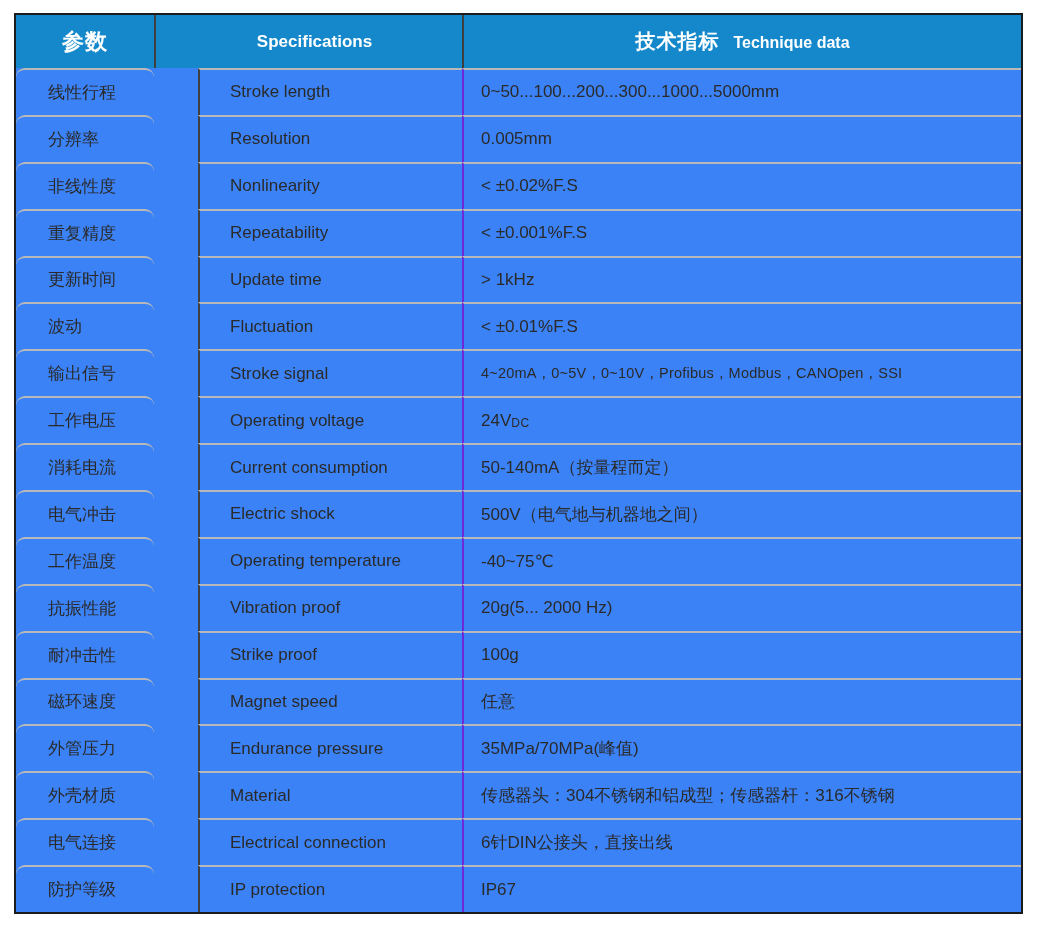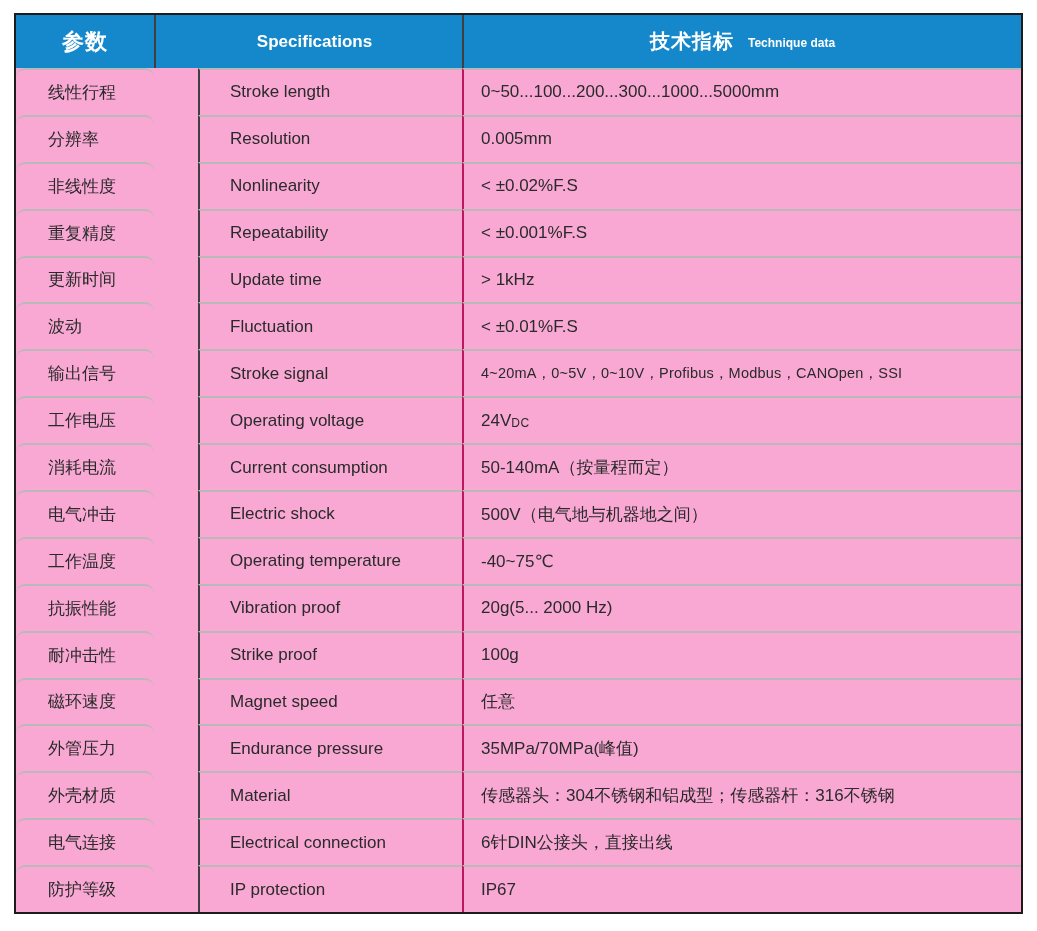--- a/index.html
+++ b/index.html
@@ -9,48 +9,48 @@
     font-family: "Liberation Sans", "DejaVu Sans", sans-serif;
   }
   .spec-table {
     position: absolute;
     left: 14px; top: 13px;
     width: 1009px; height: 901px;
     border: 2px solid #1c1c1c;
     display: grid;
     grid-template-columns: 138px 308px 1fr;
     grid-template-rows: 53px repeat(18, 1fr);
-    background: #f9a8d4;
+    background: #3b82f6;
   }
   .row { display: contents; }
   .th {
     background: #1588cb;
     color: #ffffff;
     display: flex;
     align-items: center;
     justify-content: center;
     font-weight: bold;
   }
   .th.col2, .th.col3 { border-left: 2px solid #3f3f3f; }
   .th-param { font-size: 22px; letter-spacing: 1px; }
   .th-spec  { font-size: 17px; padding-left: 11px; }
   .th-tech-cn { font-size: 20px; letter-spacing: 1px; }
-  .th-tech-en { font-size: 12px; margin-left: 14px; padding-top: 2px; }
+  .th-tech-en { font-size: 16px; margin-left: 14px; padding-top: 2px; }
   .td {
     display: flex;
     align-items: center;
     font-size: 17px;
     color: #2a2a2a;
     border-top: 2px solid #b9b9b9;
     overflow: hidden;
     white-space: nowrap;
   }
   .td.col1 { padding-left: 32px; border-radius: 9px; }
   .td.col2 { padding-left: 30px; border-left: 2px solid #3f3f3f; margin-left: 44px; }
-  .td.col3 { padding-left: 17px; border-left: 2px solid #be185d; }
+  .td.col3 { padding-left: 17px; border-left: 2px solid #6d28d9; }
   .td.small { font-size: 14.5px; letter-spacing: 0.2px; }
   .sub {
     font-size: 12px;
     font-weight: normal;
     align-self: center;
     padding-top: 4px;
     letter-spacing: 0.5px;
   }
 </style>
 </head>

